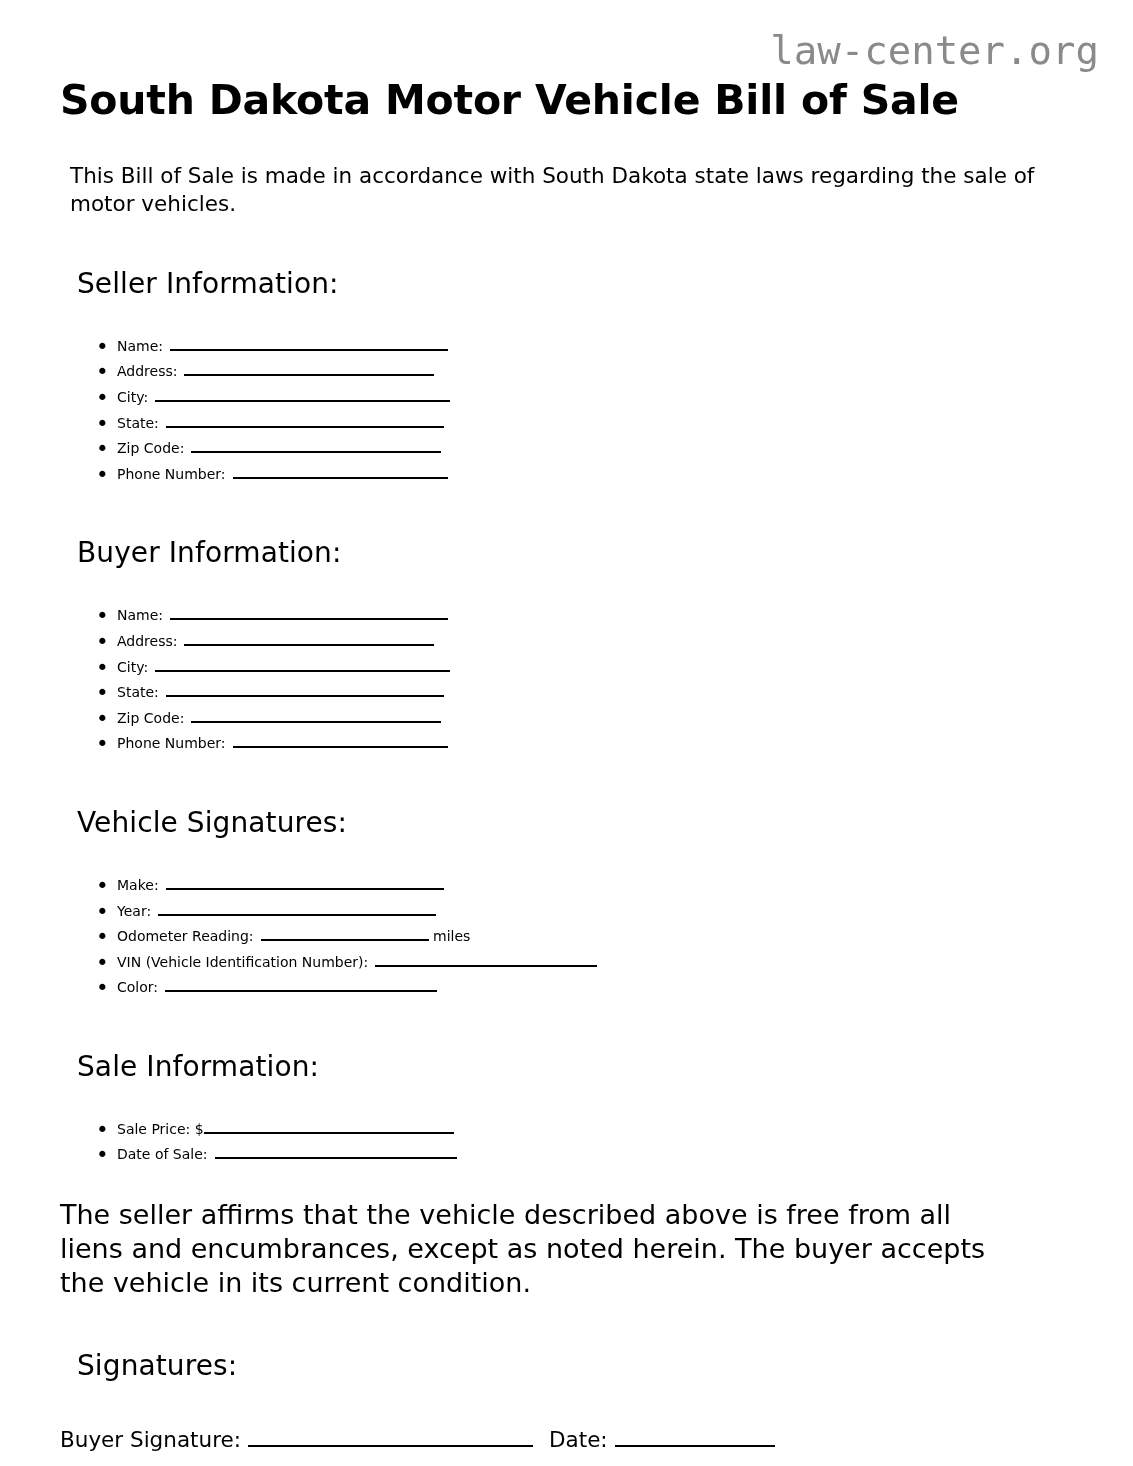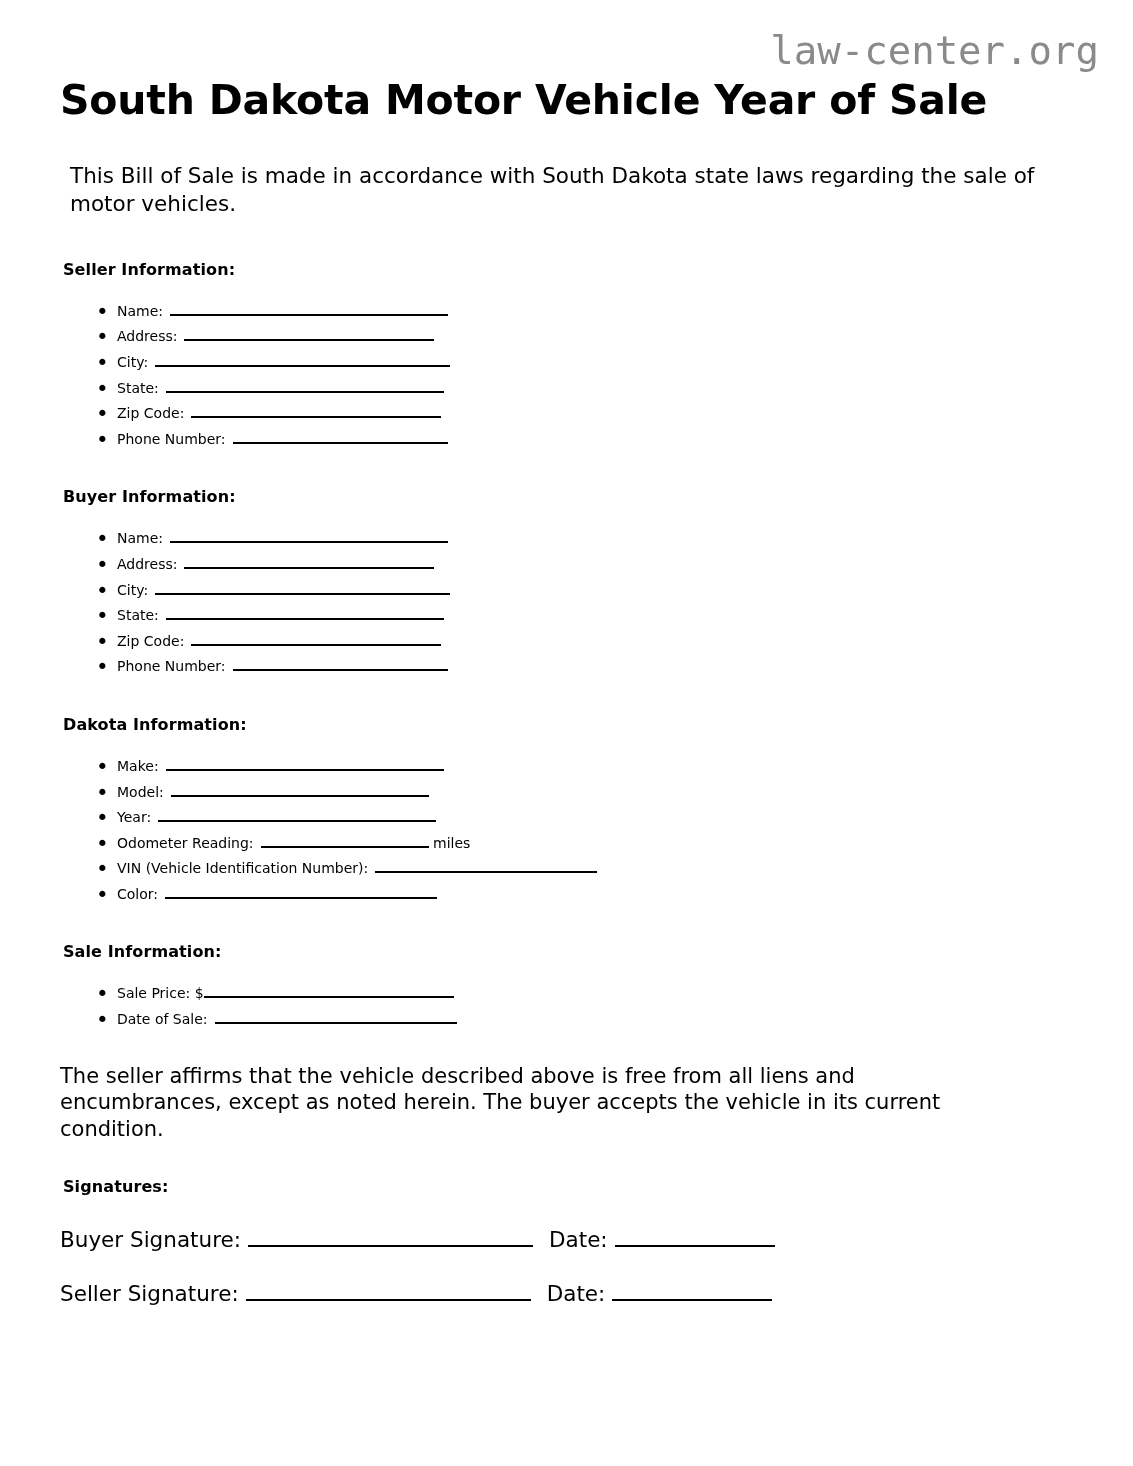--- a/index.html
+++ b/index.html
@@ -49,23 +49,23 @@
     letter-spacing: -0.2px;
   }
   p.para {
     font-size: 21.5px;
     line-height: 1.3;
     margin: 10px;
     padding-top: 28px;
     max-width: 1000px;
   }
   h2.section-head {
-    font-size: 16px;
-    font-weight: bold;
-    margin: 3px;
+    font-size: 28px;
+    font-weight: normal;
+    margin: 17px;
     padding-top: 32px;
     letter-spacing: 0.1px;
   }
   ul.field-list {
     list-style: none;
     margin: 0;
     padding: 0;
     padding-top: 17px;
   }
   ul.field-list li {
@@ -86,21 +86,21 @@
   .blank {
     display: inline-block;
     border-bottom: 2px solid #000;
     height: 0.82em;
     vertical-align: baseline;
     margin-left: 0;
   }
   .lbl { }
   .sp { display: inline-block; width: 7px; }
   p.affirm {
-    font-size: 21px;
+    font-size: 27px;
     line-height: 1.26;
     margin: 0;
     padding-top: 30px;
     max-width: 950px;
   }
   .sig-row {
     font-size: 21.5px;
     line-height: 25.6px;
     padding-top: 28px;
     white-space: nowrap;
@@ -114,21 +114,21 @@
 </style>
 </head>
 <body>
 
 <div class="page">
 
   <div class="watermark">law-center.org</div>
 
   <div class="content">
 
-    <h1 class="doc-title">South Dakota Motor Vehicle Year of Sale</h1>
+    <h1 class="doc-title">South Dakota Motor Vehicle Bill of Sale</h1>
 
     <p class="para">This Bill of Sale is made in accordance with South Dakota state laws regarding the sale of motor vehicles.</p>
 
     <h2 class="section-head">Seller Information:</h2>
     <ul class="field-list">
         <li><span class="lbl">Name:</span><span class="sp"></span><span class="blank" style="width: 278px;"></span></li>
         <li><span class="lbl">Address:</span><span class="sp"></span><span class="blank" style="width: 250px;"></span></li>
         <li><span class="lbl">City:</span><span class="sp"></span><span class="blank" style="width: 295px;"></span></li>
         <li><span class="lbl">State:</span><span class="sp"></span><span class="blank" style="width: 278px;"></span></li>
         <li><span class="lbl">Zip Code:</span><span class="sp"></span><span class="blank" style="width: 250px;"></span></li>
@@ -138,24 +138,23 @@
     <h2 class="section-head">Buyer Information:</h2>
     <ul class="field-list">
         <li><span class="lbl">Name:</span><span class="sp"></span><span class="blank" style="width: 278px;"></span></li>
         <li><span class="lbl">Address:</span><span class="sp"></span><span class="blank" style="width: 250px;"></span></li>
         <li><span class="lbl">City:</span><span class="sp"></span><span class="blank" style="width: 295px;"></span></li>
         <li><span class="lbl">State:</span><span class="sp"></span><span class="blank" style="width: 278px;"></span></li>
         <li><span class="lbl">Zip Code:</span><span class="sp"></span><span class="blank" style="width: 250px;"></span></li>
         <li><span class="lbl">Phone Number:</span><span class="sp"></span><span class="blank" style="width: 215px;"></span></li>
       </ul>
 
-    <h2 class="section-head">Dakota Information:</h2>
+    <h2 class="section-head">Vehicle Signatures:</h2>
     <ul class="field-list">
         <li><span class="lbl">Make:</span><span class="sp"></span><span class="blank" style="width: 278px;"></span></li>
-        <li><span class="lbl">Model:</span><span class="sp"></span><span class="blank" style="width: 258px;"></span></li>
         <li><span class="lbl">Year:</span><span class="sp"></span><span class="blank" style="width: 278px;"></span></li>
         <li><span class="lbl">Odometer Reading:</span><span class="sp"></span><span class="blank" style="width: 168px;"></span><span> miles</span></li>
         <li><span class="lbl">VIN (Vehicle Identification Number):</span><span class="sp"></span><span class="blank" style="width: 222px;"></span></li>
         <li><span class="lbl">Color:</span><span class="sp"></span><span class="blank" style="width: 272px;"></span></li>
       </ul>
 
     <h2 class="section-head">Sale Information:</h2>
     <ul class="field-list">
         <li><span class="lbl">Sale Price: $</span><span class="blank" style="width: 250px;"></span></li>
         <li><span class="lbl">Date of Sale:</span><span class="sp"></span><span class="blank" style="width: 242px;"></span></li>

